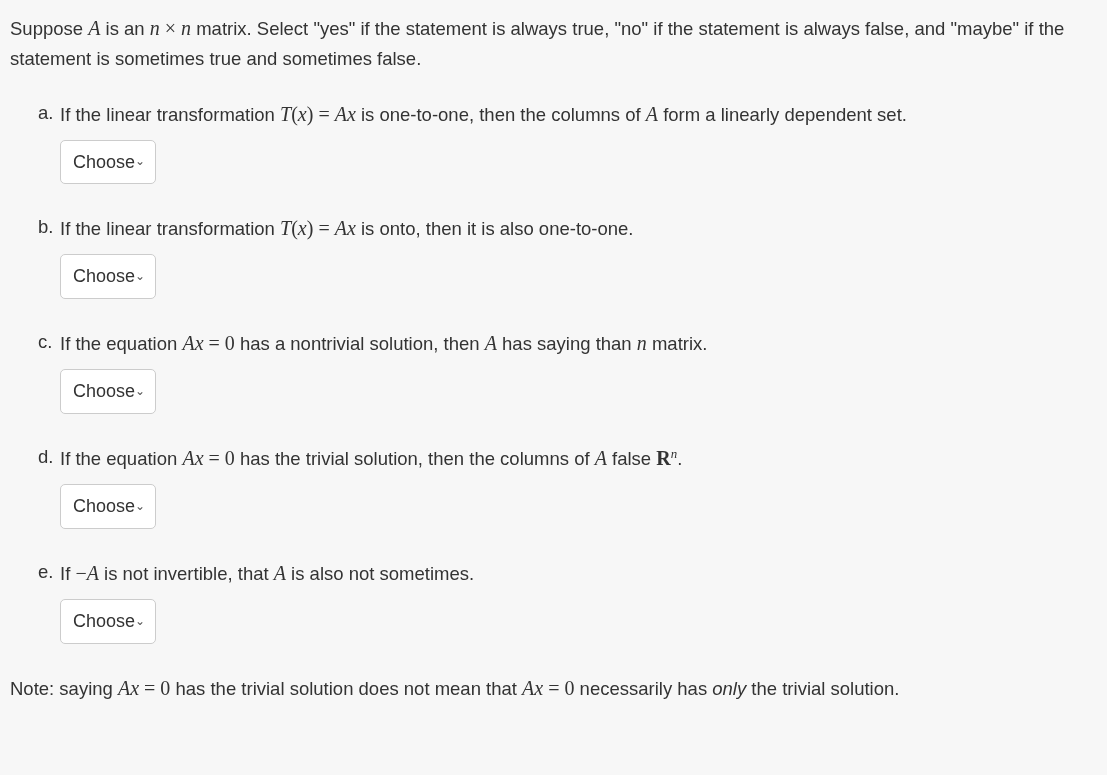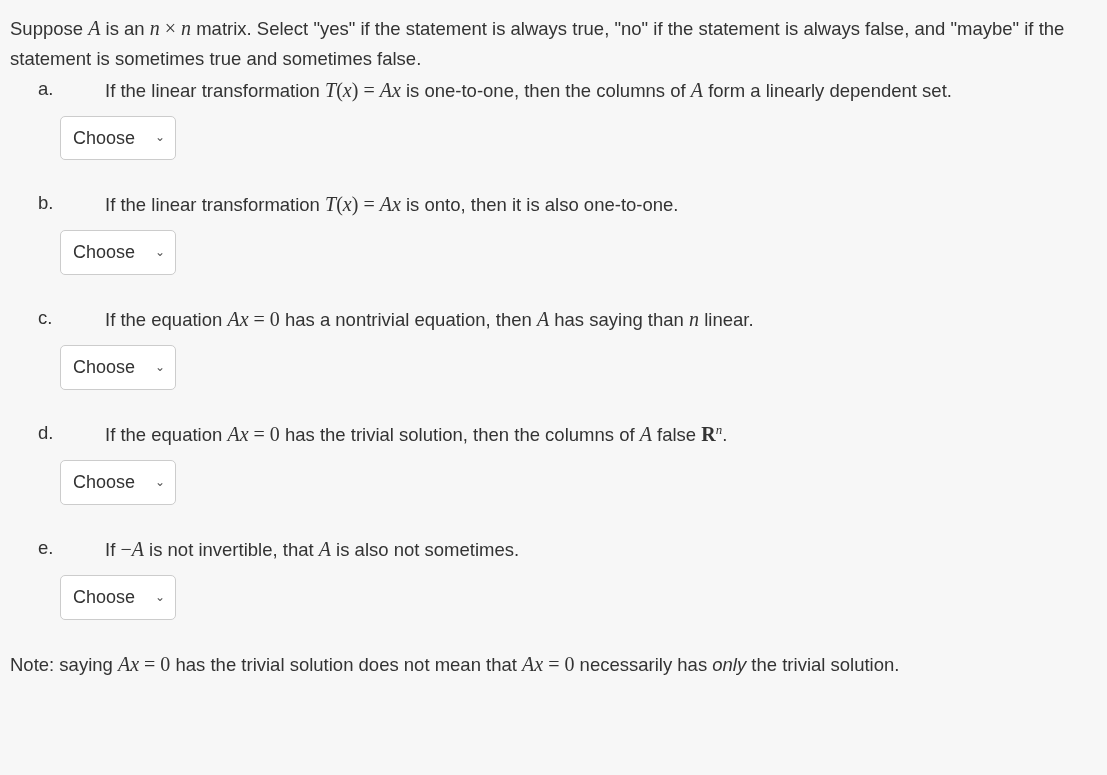--- a/index.html
+++ b/index.html
@@ -6,40 +6,40 @@
   body {
     margin: 0;
     padding: 12px 10px;
     font-family: Arial, Helvetica, sans-serif;
     font-size: 18.5px;
     color: #333;
     background: #f7f7f7;
     line-height: 1.6;
     width: 1107px;
   }
-  .intro { }
+  .intro { margin-bottom: 24px; }
   .qlist { padding-left: 28px; }
   .qitem { margin-bottom: 28px; }
   .qrow { display: flex; align-items: flex-start; }
   .qletter { min-width: 22px; }
-  .qtext { flex: 1; margin-left: 45px; }
+  .qtext { flex: 1; }
   .subrow { margin-left: 22px; margin-top: 6px; }
   .select-wrap {
     display: inline-flex;
     align-items: center;
     border: 1px solid #ccc;
     border-radius: 5px;
     background: #fff;
     padding: 7px 10px 7px 12px;
     font-size: 18px;
     color: #333;
     cursor: pointer;
     margin-top: 4px;
   }
-  .select-label { margin-right: 20px; }
+  .select-label { margin-right: 0; }
   .chevron {
     font-size: 12px;
     color: #555;
   }
   .note { margin-top: 20px; }
   .mvar { font-family: 'Times New Roman', Times, serif; font-style: italic; font-size: 20px; }
   .mup { font-family: 'Times New Roman', Times, serif; font-style: normal; font-size: 20px; }
   .mbf { font-family: 'Times New Roman', Times, serif; font-weight: bold; font-style: normal; font-size: 20px; }
   sup { font-size: 0.7em; font-style: italic; font-family: 'Times New Roman', Times, serif; }
   em.only { font-style: italic; }
@@ -80,21 +80,21 @@
         <span class="select-label">Choose</span>
         <span class="chevron">⌄</span>
       </div>
     </div>
   </div>
 
   <div class="qitem">
     <div class="qrow">
       <span class="qletter">c. </span>
       <span class="qtext">
-        <span>If the equation </span><span class="mvar">A</span><span class="mvar">x</span><span class="mup"> = 0</span><span> has a nontrivial equation, then </span><span class="mvar">A</span><span> has saying than </span><span class="mvar">n</span><span> linear.</span>
+        <span>If the equation </span><span class="mvar">A</span><span class="mvar">x</span><span class="mup"> = 0</span><span> has a nontrivial solution, then </span><span class="mvar">A</span><span> has saying than </span><span class="mvar">n</span><span> matrix.</span>
       </span>
     </div>
     <div class="subrow">
       <div class="select-wrap">
         <span class="select-label">Choose</span>
         <span class="chevron">⌄</span>
       </div>
     </div>
   </div>
 

